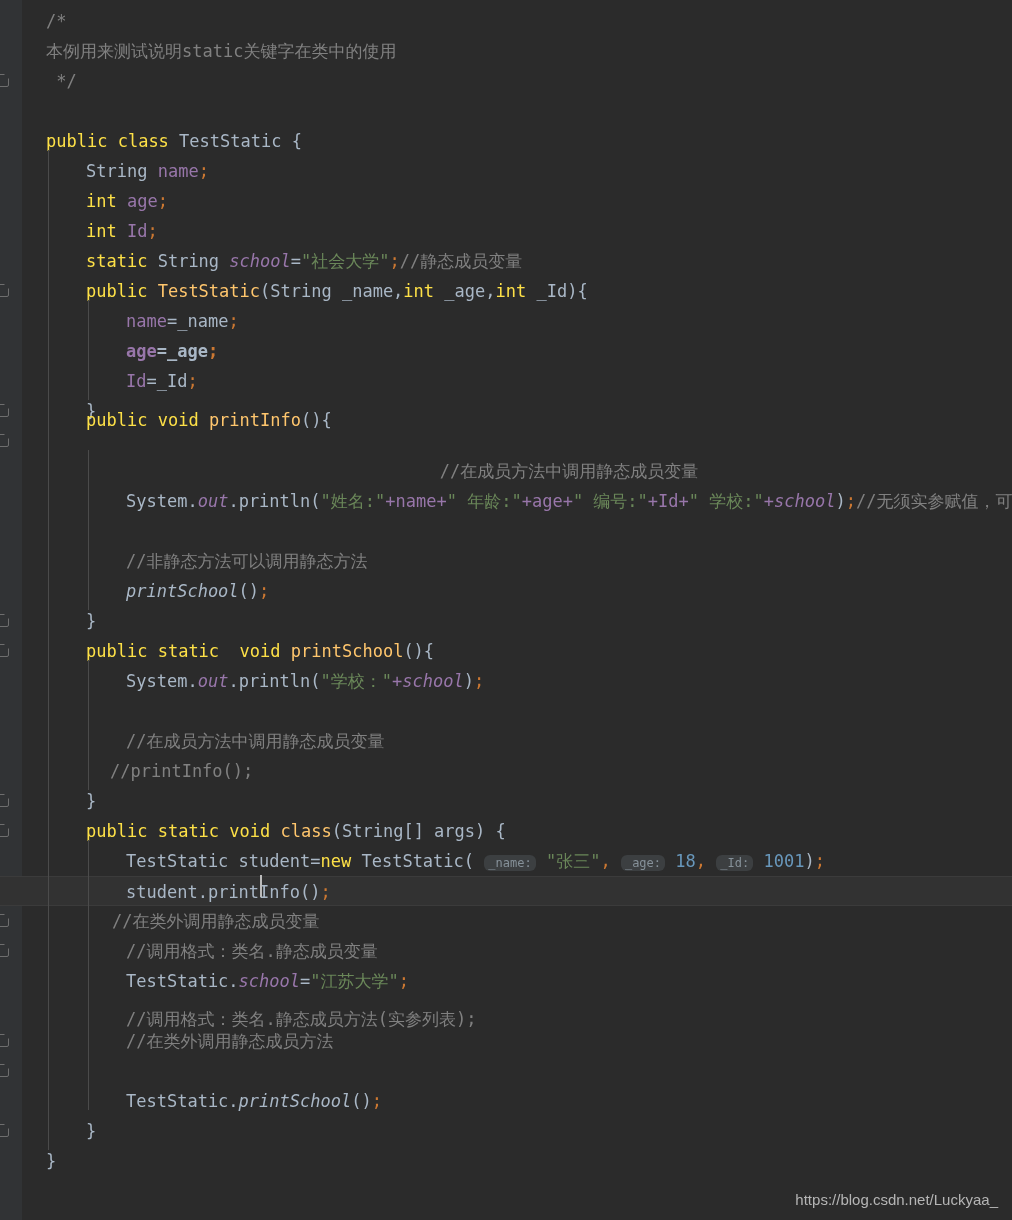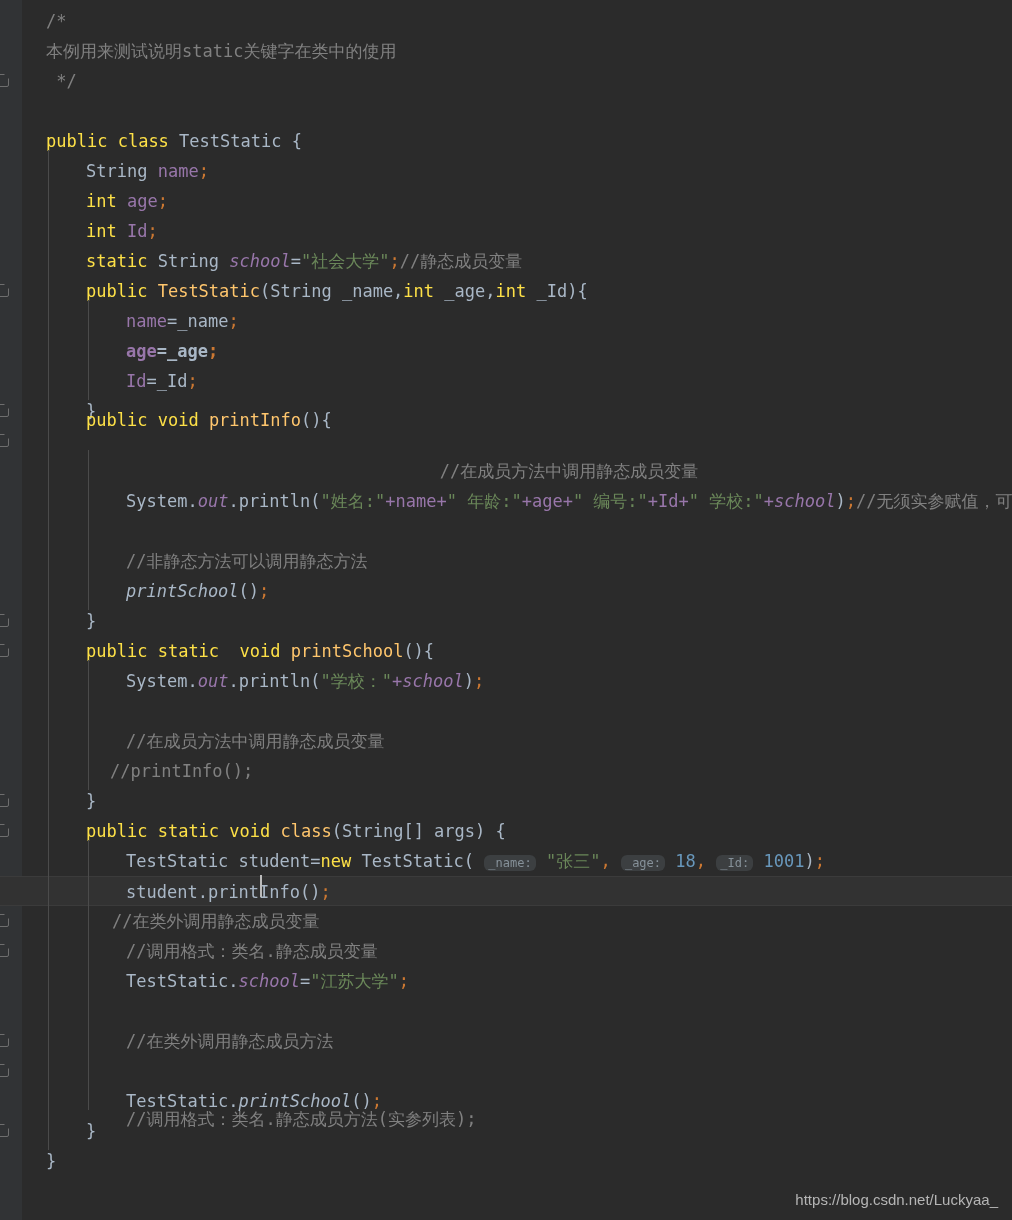--- a/index.html
+++ b/index.html
@@ -167,21 +167,21 @@
       <div class="line" style="top: 756px;"><span class="txt" style="padding-left: 110px;"><span class="cmt">//printInfo();</span></span></div>
       <div class="line" style="top: 786px;"><span class="txt" style="padding-left: 86px;"><span class="punc">}</span></span></div>
       <div class="line" style="top: 816px;"><span class="txt" style="padding-left: 86px;"><span class="kw">public</span><span class="punc"> </span><span class="kw">static</span><span class="punc"> </span><span class="kw">void</span><span class="punc"> </span><span class="mth">class</span><span class="punc">(</span><span class="type">String</span><span class="punc">[] args) {</span></span></div>
       <div class="line" style="top: 846px;"><span class="txt" style="padding-left: 126px;"><span class="cls">TestStatic</span><span class="punc"> student=</span><span class="kw">new</span><span class="punc"> </span><span class="cls">TestStatic</span><span class="punc">(</span><span class="punc"> </span><span class="hint">_name:</span><span class="punc"> </span><span class="str">"张三"</span><span class="semi">,</span><span class="punc"> </span><span class="hint">_age:</span><span class="punc"> </span><span class="num">18</span><span class="semi">,</span><span class="punc"> </span><span class="hint">_Id:</span><span class="punc"> </span><span class="num">1001</span><span class="punc">)</span><span class="semi">;</span></span></div>
       <div class="line current" style="top: 876px;"><span class="txt" style="padding-left: 126px;"><span class="ident">student</span><span class="punc">.</span><span class="ident">printInfo</span><span class="punc">()</span><span class="semi">;</span></span></div>
       <div class="line" style="top: 906px;"><span class="txt" style="padding-left: 112px;"><span class="cmt">//在类外调用静态成员变量</span></span></div>
       <div class="line" style="top: 936px;"><span class="txt" style="padding-left: 126px;"><span class="cmt">//调用格式：类名.静态成员变量</span></span></div>
       <div class="line" style="top: 966px;"><span class="txt" style="padding-left: 126px;"><span class="cls">TestStatic</span><span class="punc">.</span><span class="sfld">school</span><span class="punc">=</span><span class="str">"江苏大学"</span><span class="semi">;</span></span></div>
       <div class="line" style="top: 996px;"><span class="txt" style="padding-left: 126px;"></span></div>
       <div class="line" style="top: 1026px;"><span class="txt" style="padding-left: 126px;"><span class="cmt">//在类外调用静态成员方法</span></span></div>
-      <div class="line" style="top: 1104px;"><span class="txt" style="padding-left: 126px;"><span class="cmt">//调用格式：类名.静态成员方法(实参列表);</span></span></div>
+      <div class="line" style="top: 1004px;"><span class="txt" style="padding-left: 126px;"><span class="cmt">//调用格式：类名.静态成员方法(实参列表);</span></span></div>
       <div class="line" style="top: 1086px;"><span class="txt" style="padding-left: 126px;"><span class="cls">TestStatic</span><span class="punc">.</span><span class="smth">printSchool</span><span class="punc">()</span><span class="semi">;</span></span></div>
       <div class="line" style="top: 1116px;"><span class="txt" style="padding-left: 86px;"><span class="punc">}</span></span></div>
       <div class="line" style="top: 1146px;"><span class="txt" style="padding-left: 46px;"><span class="punc">}</span></span></div>
       <div class="guide" style="left: 48px; top: 150px; height: 1000px;"></div>
       <div class="guide" style="left: 88px; top: 300px; height: 100px;"></div>
       <div class="guide" style="left: 88px; top: 450px; height: 160px;"></div>
       <div class="guide" style="left: 88px; top: 660px; height: 130px;"></div>
       <div class="guide" style="left: 88px; top: 840px; height: 270px;"></div>
     </div>
   <div id="caret" style="left: 260px; top: 875px;"></div>

